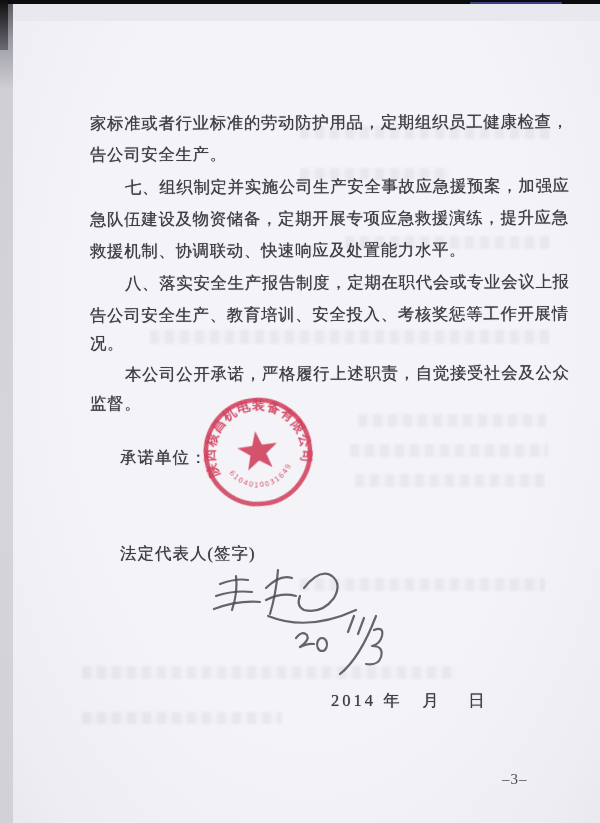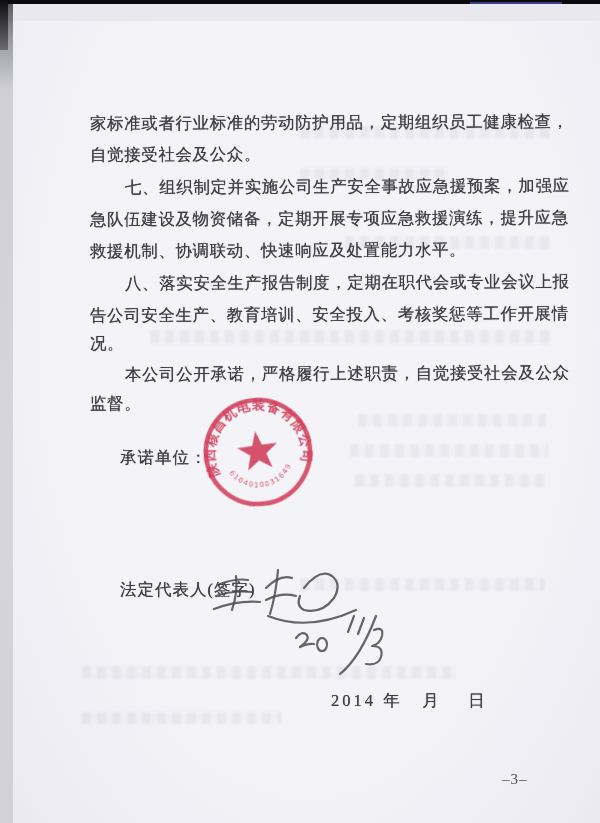--- a/index.html
+++ b/index.html
@@ -58,32 +58,32 @@
     <div class="smudge" style="left:332px;top:215px;width:205px;height:13px;"></div>
     <div class="smudge" style="left:137px;top:309px;width:400px;height:14px;"></div>
     <div class="smudge" style="left:345px;top:393px;width:188px;height:13px;"></div>
     <div class="smudge" style="left:337px;top:423px;width:198px;height:13px;"></div>
     <div class="smudge" style="left:342px;top:453px;width:190px;height:13px;"></div>
     <div class="smudge" style="left:287px;top:557px;width:245px;height:13px;"></div>
     <div class="smudge" style="left:69px;top:645px;width:375px;height:13px;"></div>
     <div class="smudge" style="left:69px;top:691px;width:200px;height:12px;"></div>
 
     <div class="line" style="left:77px;top:91px;">家标准或者行业标准的劳动防护用品，定期组织员工健康检查，</div>
-    <div class="line" style="left:77px;top:123px;">自觉接受社会及公众。</div>
+    <div class="line" style="left:77px;top:123px;">告公司安全生产。</div>
     <div class="line" style="left:112px;top:155px;">七、组织制定并实施公司生产安全事故应急援预案，加强应</div>
     <div class="line" style="left:77px;top:187px;">急队伍建设及物资储备，定期开展专项应急救援演练，提升应急</div>
     <div class="line" style="left:77px;top:219px;">救援机制、协调联动、快速响应及处置能力水平。</div>
     <div class="line" style="left:112px;top:251px;">八、落实安全生产报告制度，定期在职代会或专业会议上报</div>
     <div class="line" style="left:77px;top:283px;">告公司安全生产、教育培训、安全投入、考核奖惩等工作开展情</div>
     <div class="line" style="left:77px;top:312px;">况。</div>
     <div class="line" style="left:112px;top:342px;">本公司公开承诺，严格履行上述职责，自觉接受社会及公众</div>
     <div class="line" style="left:77px;top:372px;">监督。</div>
 
     <div class="label" style="left:107px;top:426px;">承诺单位：</div>
-    <div class="label" style="left:107px;top:522px;margin-top:36px;">法定代表人(签字)</div>
+    <div class="label" style="left:107px;top:522px;">法定代表人(签字)</div>
     <div class="label date-line" style="left:318px;top:669px;">2014 年　月　 日</div>
     <div class="page-number" style="left:489px;top:750px;">–3–</div>
 
     <div class="stamp">
       <svg width="122" height="122" viewBox="-61 -61 122 122">
         <circle class="stamp-ring" cx="0" cy="0" r="52"></circle>
         <path id="sealArcTop" d="M -41.5,16 A 44,44 0 1 1 41.5,16" fill="none"></path>
         <path id="sealArcBottom" d="M -33,13 A 35.5,35.5 0 0 0 33,13" fill="none"></path>
         <text class="stamp-text" text-anchor="middle">
           <textPath href="#sealArcTop" startOffset="50%">陕西核昌机电装备有限公司</textPath>

